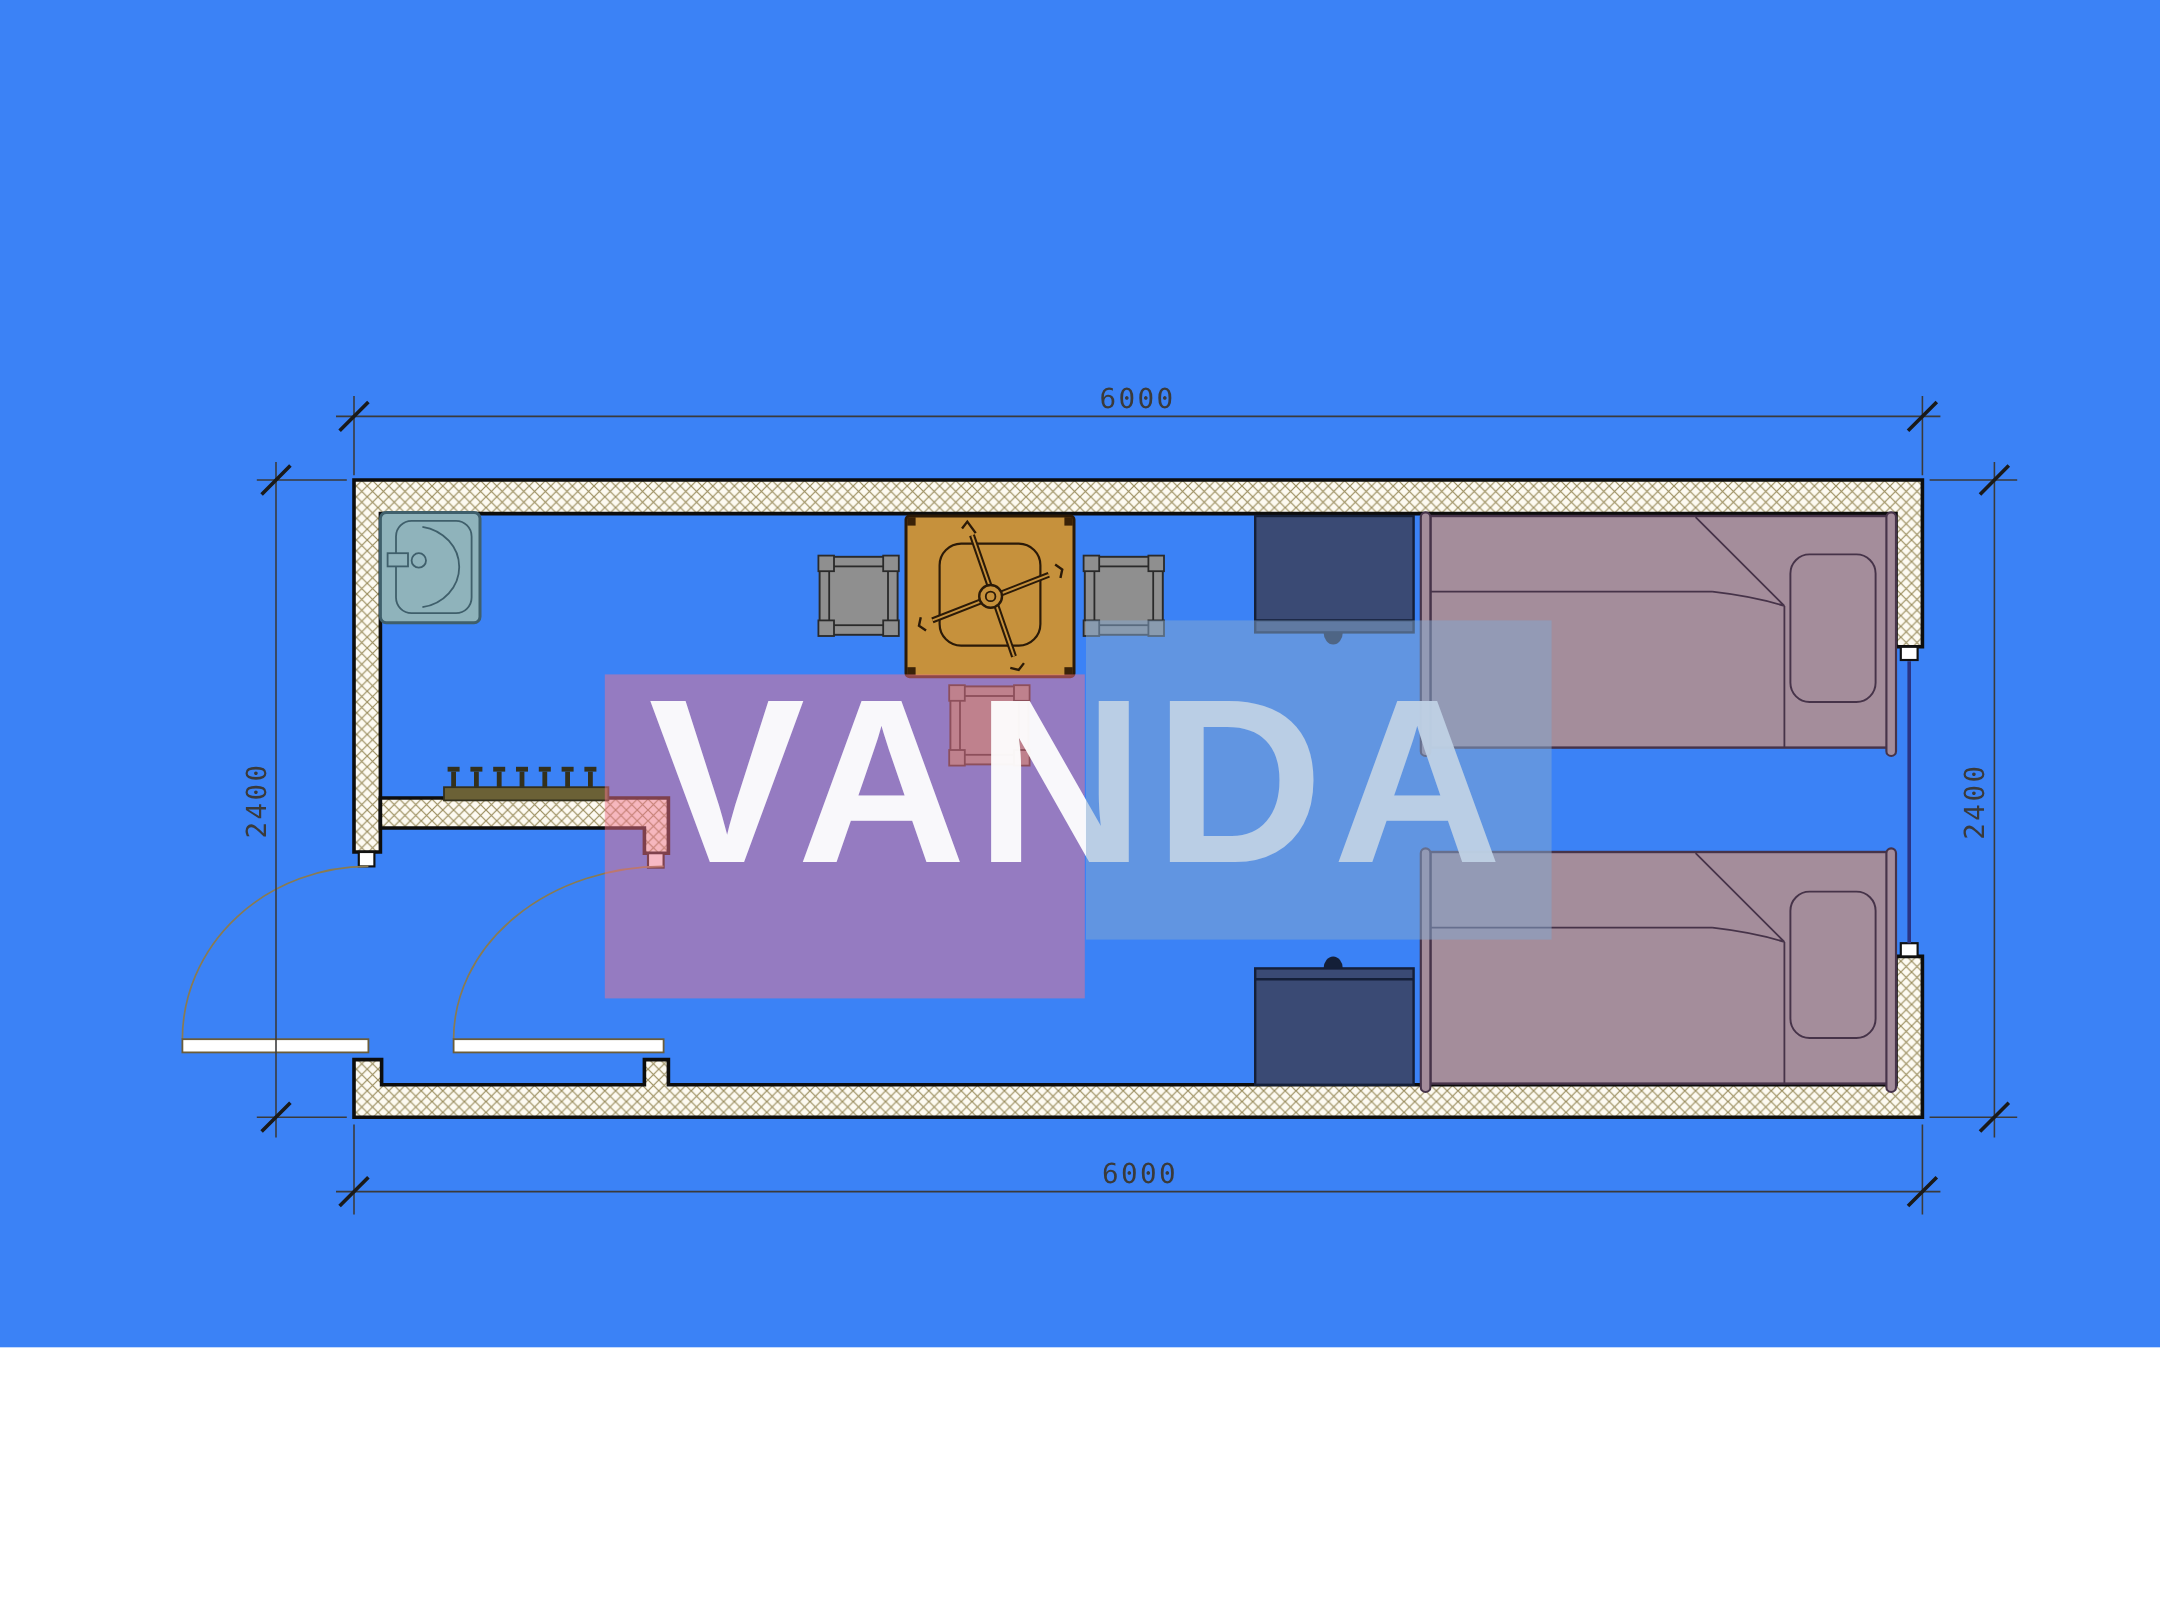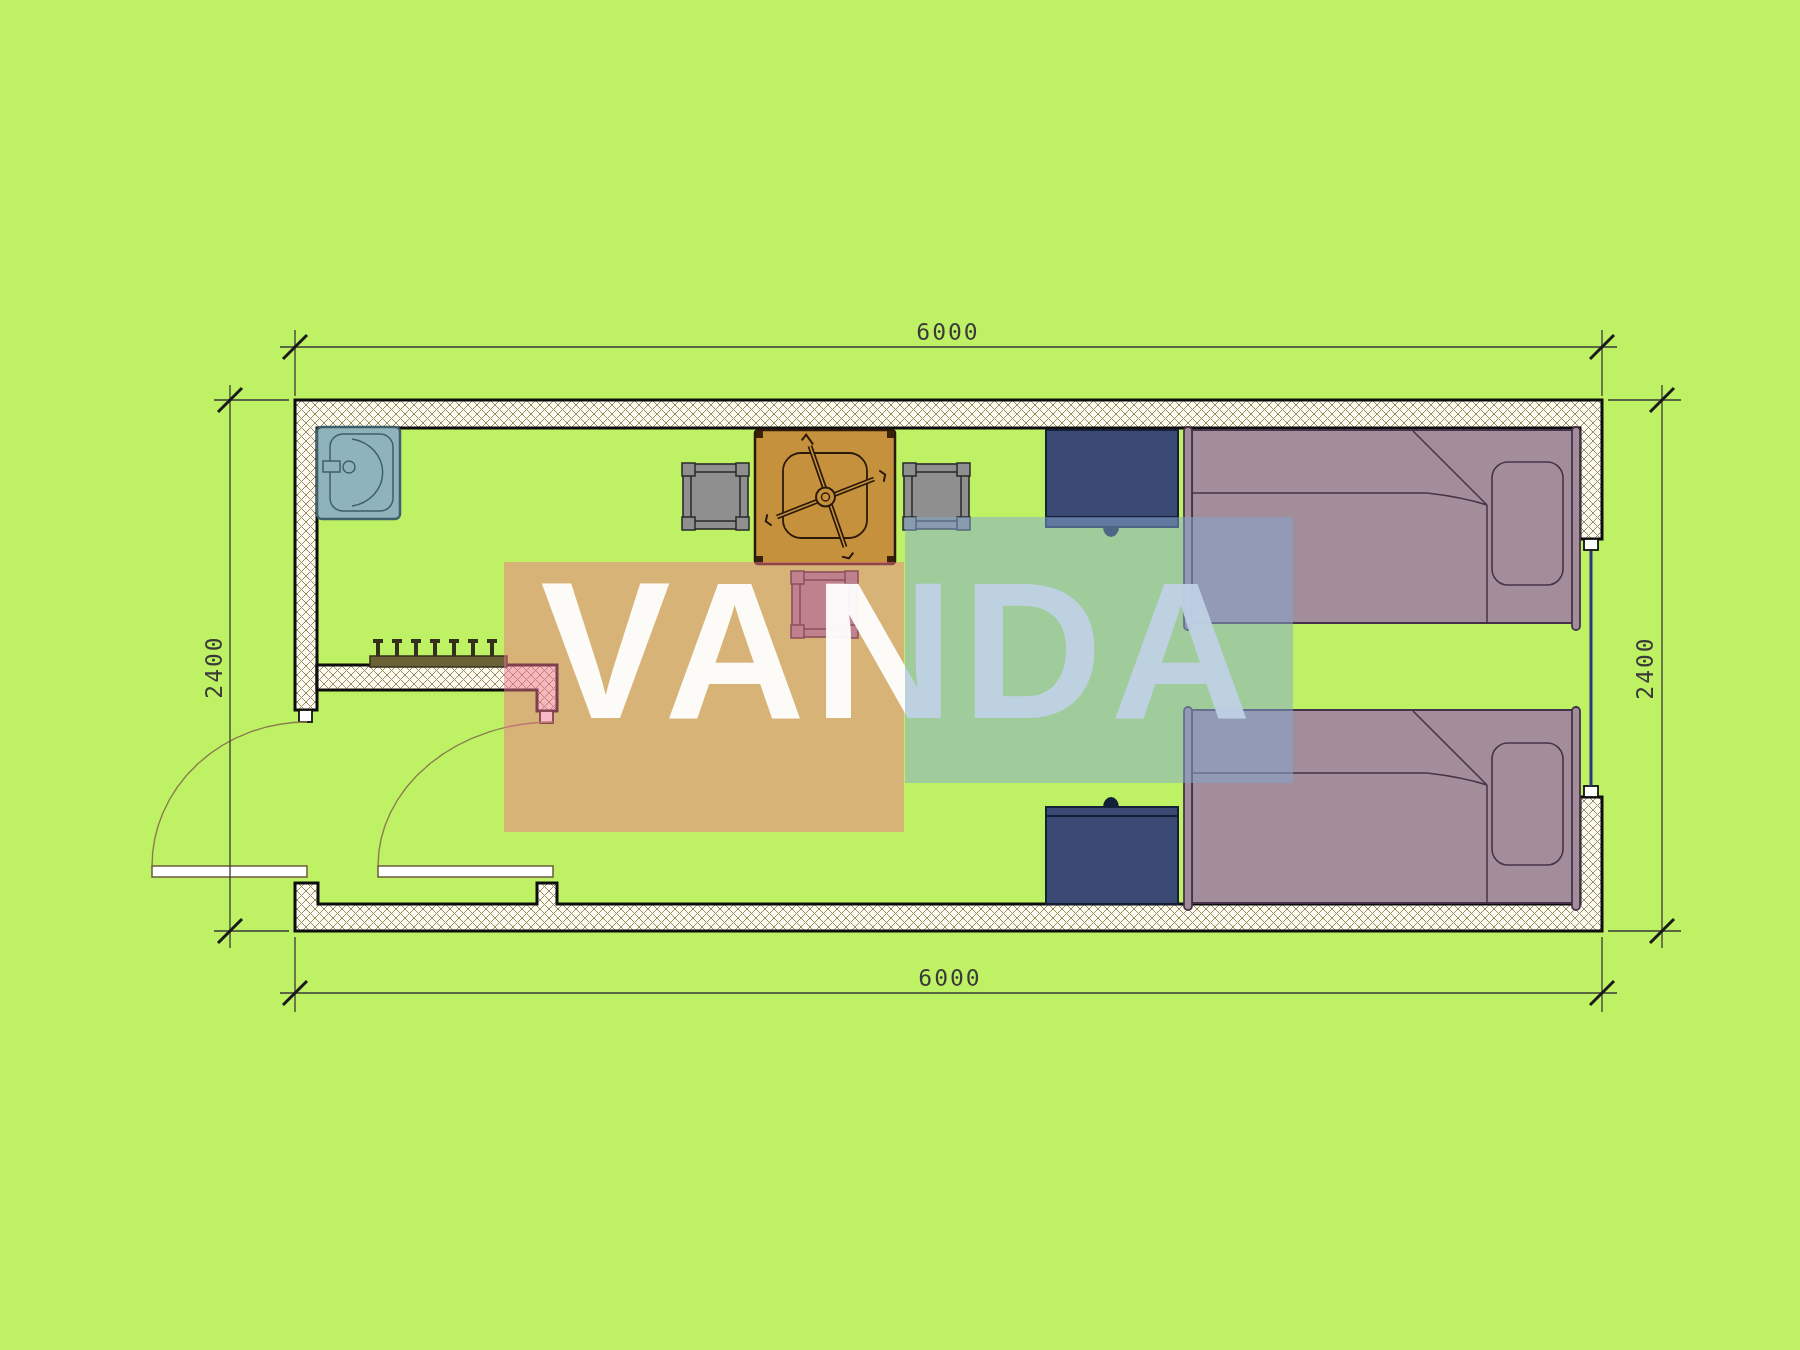--- a/index.html
+++ b/index.html
@@ -1,16 +1,16 @@
 <!DOCTYPE html>
 <html><head>
 <meta charset="utf-8">
 <style>
   html,body{margin:0;padding:0;background:#ffffff;}
-  .canvas{position:relative;width:1800px;height:1350px;background:#bef264;overflow:hidden;
+  .canvas{position:relative;width:1800px;height:1123px;background:#3b82f6;overflow:hidden;
           font-family:"Liberation Sans",sans-serif;}
   svg{position:absolute;left:0;top:0;}
   .dimline{stroke:#3a3a3a;stroke-width:1.3;fill:none;}
   .tick{stroke:#1a1a1a;stroke-width:3;fill:none;}
   .dimtext{font-family:"DejaVu Sans Mono","Liberation Mono",monospace;font-size:23px;
            letter-spacing:2px;fill:#3a3a3a;}
   .wall{stroke:#0d0d0d;stroke-width:3;fill:url(#hatch);}
   .jamb{fill:#ffffff;stroke:#111111;stroke-width:1.8;}
   .thin{stroke:#463349;stroke-width:1.5;fill:none;}
 </style>

